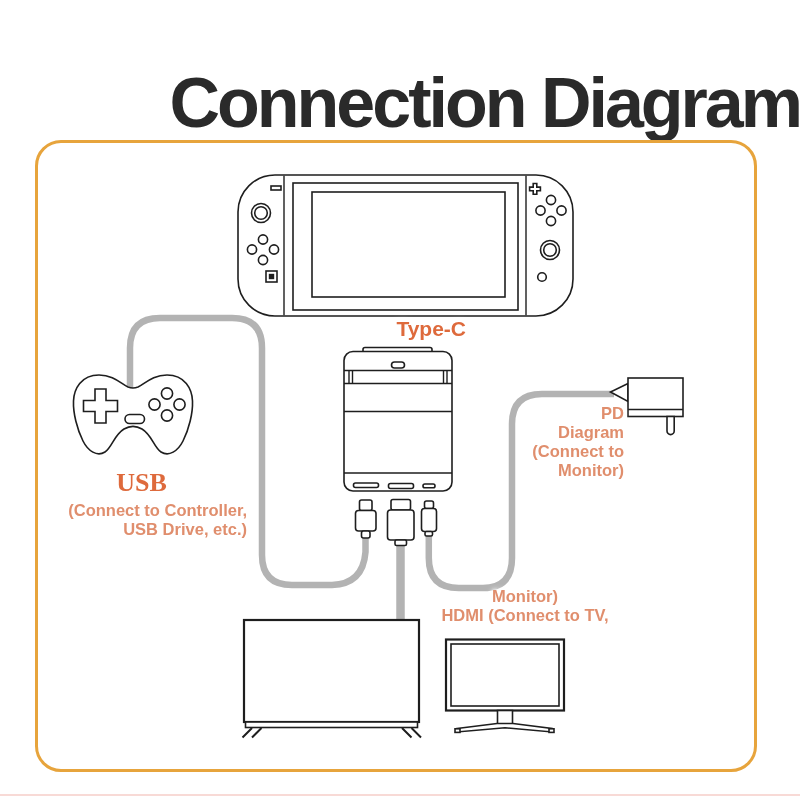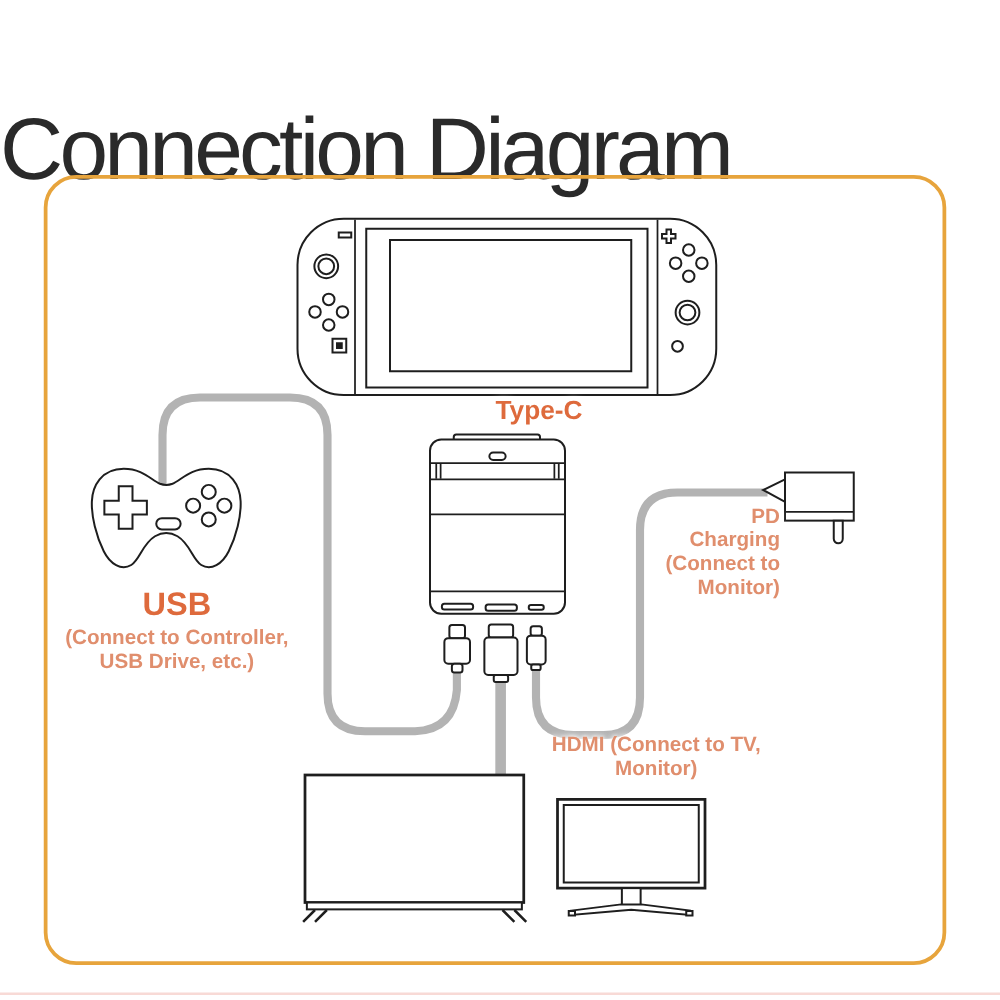--- a/index.html
+++ b/index.html
@@ -1,43 +1,43 @@
 <!DOCTYPE html>
 <html style="--title-color: #2a2a2a; --accent-orange: #de6a3c; --salmon: #e08e6d; --frame-gold: #e7a43c; --cable-gray: #b3b3b3; --outline-dark: #1e1e1e; --divider-pink: #f6cdc8; --background: #ffffff;"><head>
 <meta charset="utf-8">
 <style>
   html,body{margin:0;padding:0;}
   body{
     width:800px;height:800px;background:#ffffff;position:relative;overflow:hidden;
     font-family:"Liberation Sans","DejaVu Sans",sans-serif;
   }
   .title{
-    position:absolute;top:32px;left:0;right:0;text-align:left;
-    font-size:70px;font-weight:normal;letter-spacing:-3px;color:var(--title-color,#2a2a2a);
+    position:absolute;top:16px;left:0;right:0;text-align:right;
+    font-size:70px;font-weight:bold;letter-spacing:-3px;color:var(--title-color,#2a2a2a);
     white-space:nowrap;
   }
   .frame{
     position:absolute;left:35px;top:140px;width:716px;height:626px;
     border:3px solid var(--frame-gold,#e7a43c);border-radius:26px;background:transparent;
   }
   svg.diagram{position:absolute;left:0;top:0;}
   .ol{fill:#ffffff;stroke:var(--outline-dark,#1e1e1e);stroke-width:1.6;}
   .ln{stroke:var(--outline-dark,#1e1e1e);stroke-width:1.4;fill:none;}
   .thick{stroke-width:2.2;}
   .cable{fill:none;stroke:var(--cable-gray,#b3b3b3);stroke-width:6.5;}
   .cable-thick{stroke-width:8.5;}
   .feet{stroke:var(--outline-dark,#1e1e1e);stroke-width:2;fill:none;}
   .lbl{position:absolute;font-weight:bold;
        text-shadow:0 0 3px #fff,0 0 5px #fff,0 0 7px #fff;}
   .lbl-accent{color:var(--accent-orange,#de6a3c);}
   .lbl-salmon{color:var(--salmon,#e08e6d);}
   .typec{top:317px;left:329px;width:137px;text-align:right;font-size:21px;}
   .usb-block{top:470px;left:36px;width:211px;text-align:center;}
-  .usb-title{font-size:26px;line-height:26px;}
-  .usb-desc{font-size:16.5px;line-height:18.5px;margin-top:5px;}
+  .usb-title{font-size:26px;line-height:26px;font-family:Liberation Serif, serif;}
+  .usb-desc{font-size:16.5px;line-height:18.5px;margin-top:5px;text-align:right;}
   .pd-block{top:404px;left:504px;width:120px;text-align:right;
             font-size:16.5px;line-height:19px;}
   .hdmi-block{top:587px;left:418px;width:214px;text-align:center;
               font-size:16.5px;line-height:19px;}
   .bottom-divider{position:absolute;left:0;top:794px;width:800px;height:2px;
                   background:var(--divider-pink,#f6cdc8);opacity:.75;}
 </style>
 </head>
 <body style="background: rgb(255, 255, 255);">
 
@@ -157,23 +157,23 @@
 <div class="lbl usb-block">
   <div class="usb-title lbl-accent">USB</div>
   <div class="usb-desc lbl-salmon">
     <div>(Connect to Controller,</div>
     <div>USB Drive, etc.)</div>
   </div>
 </div>
 
 <div class="lbl lbl-salmon pd-block">
   <div>PD</div>
-  <div>Charging</div>
+  <div>Diagram</div>
   <div>(Connect to</div>
   <div>Monitor)</div>
 </div>
 
 <div class="lbl lbl-salmon hdmi-block">
+  <div>Monitor)</div>
   <div>HDMI (Connect to TV,</div>
-  <div>Monitor)</div>
 </div>
 
 <div class="bottom-divider"></div>
 
 </body></html>

